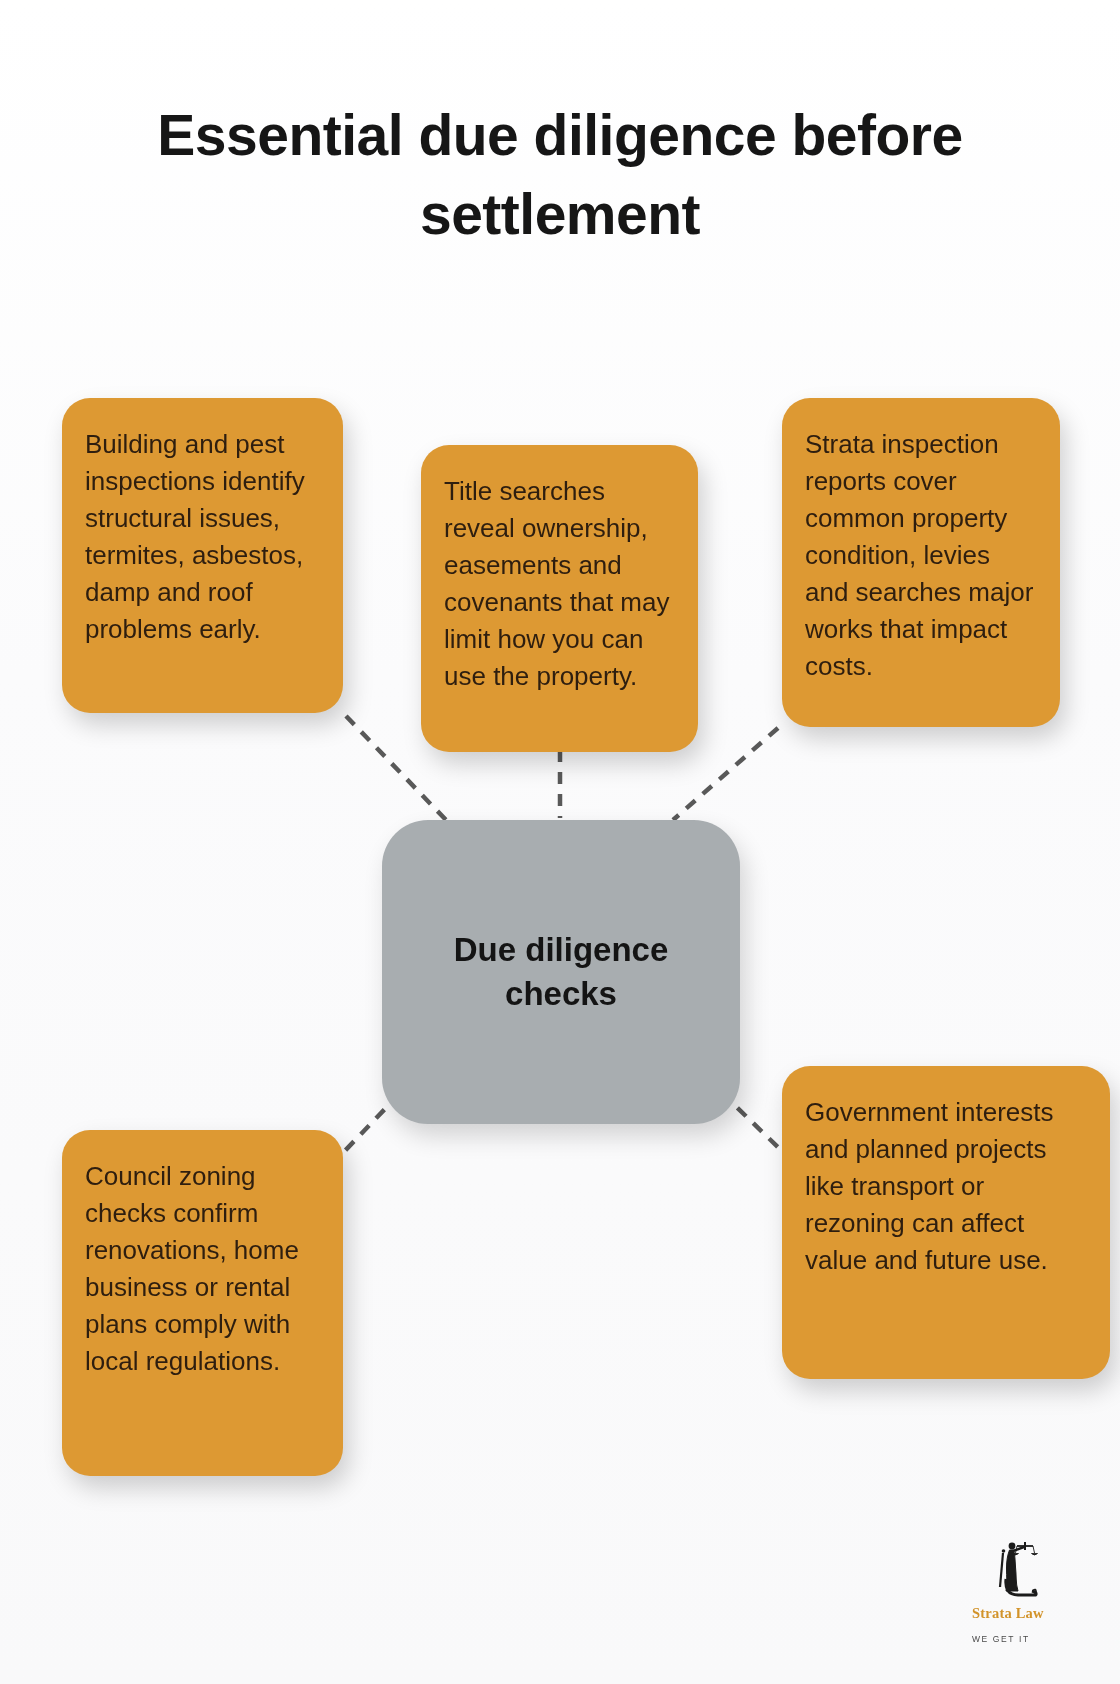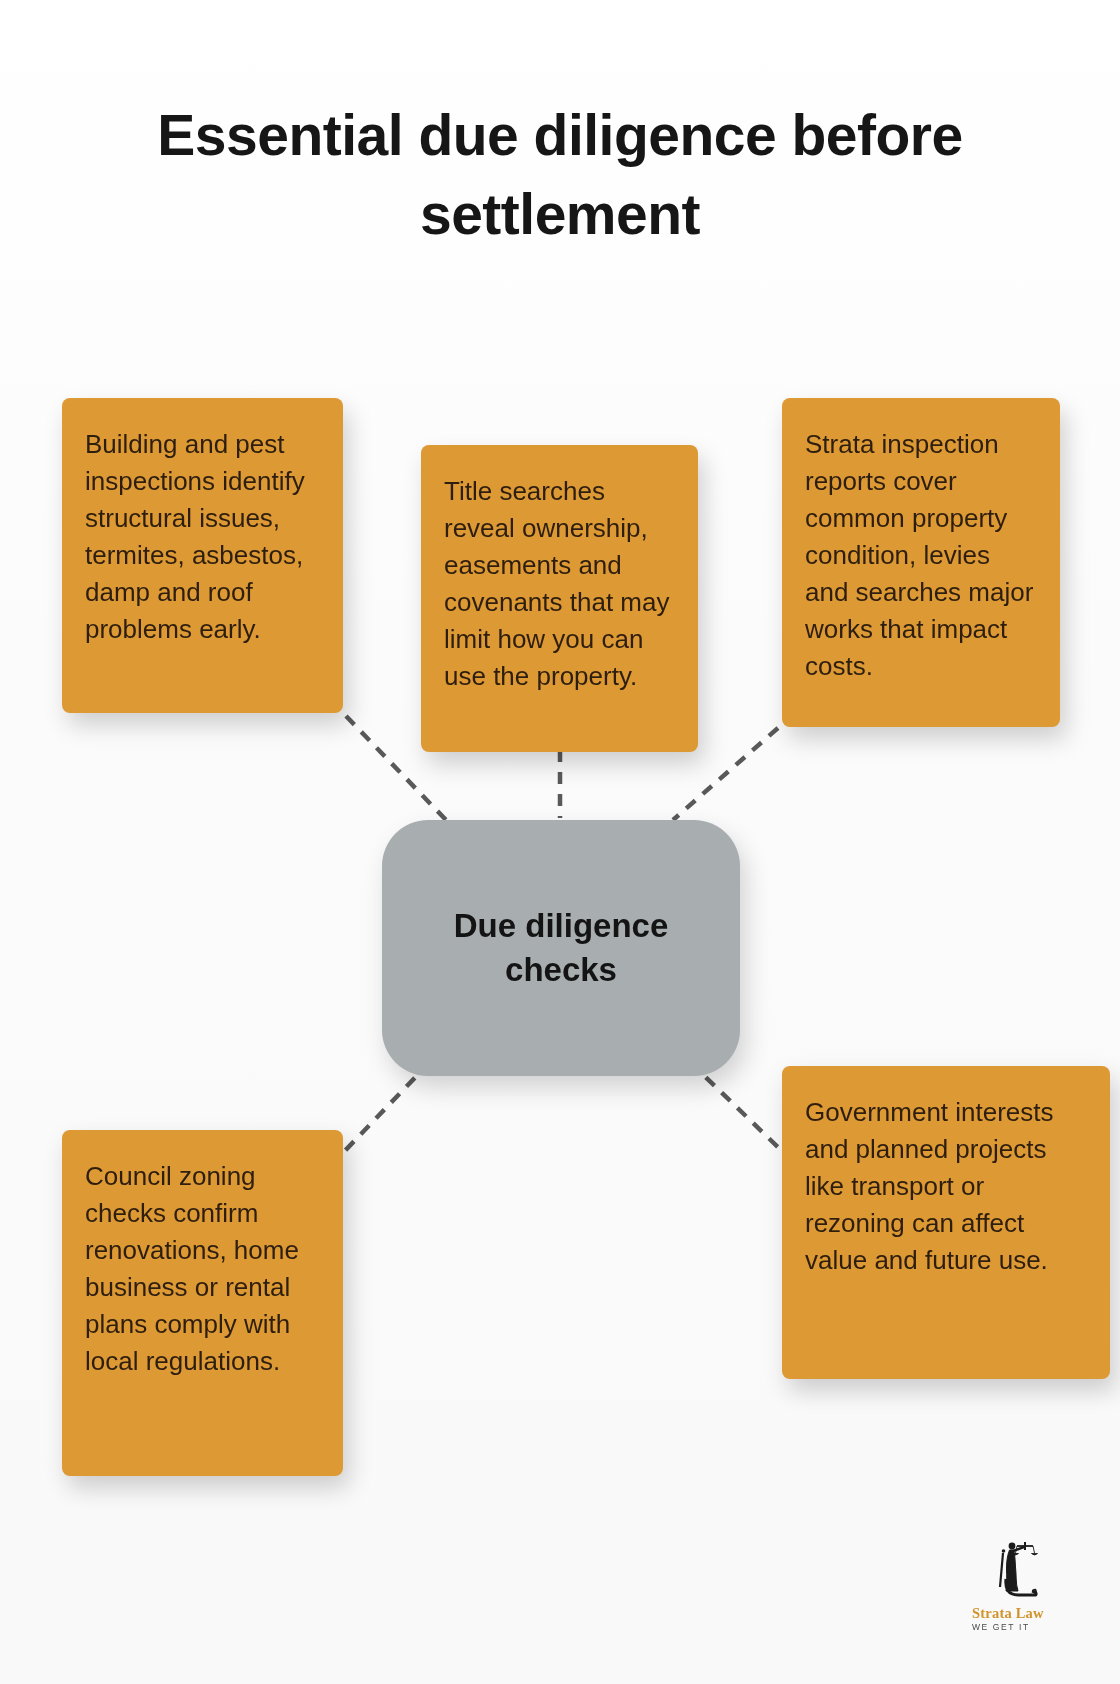--- a/index.html
+++ b/index.html
@@ -29,36 +29,36 @@
     font-size:57px;
     font-weight:bold;
     line-height:1.38;
     letter-spacing:-0.5px;
     color:var(--title_text);
     white-space:pre-line;
   }
   .card{
     position:absolute;
     background:var(--card);
-    border-radius:8px;
+    border-radius:28px;
     color:var(--card_text);
     font-size:26px;
     line-height:37px;
     padding:28px 20px 20px 23px;
     box-shadow:6px 12px 24px rgba(0,0,0,0.18);
   }
   .card.c1{left:62px;  top:398px;  width:281px; height:315px;}
   .card.c2{left:421px; top:398px;  width:277px; height:307px;margin-top:47px;}
   .card.c3{left:782px; top:398px;  width:278px; height:329px;}
   .card.c4{left:62px;  top:1130px; width:281px; height:346px;}
   .card.c5{left:782px; top:1066px; width:328px; height:313px;}
   .center-box{
     position:absolute;
     left:382px; top:820px;
-    width:358px; height:256px;
+    width:358px; height:304px;
     background:var(--center);
     border-radius:46px;
     display:flex;
     align-items:center;
     justify-content:center;
     text-align:center;
     font-size:33px;
     font-weight:bold;
     line-height:1.32;
     color:#141414;
@@ -91,21 +91,21 @@
     font-weight:bold;
     font-size:14.5px;
     letter-spacing:0.2px;
     color:var(--logo_gold);
     white-space:nowrap;
   }
   .logo .tagline{
     font-size:8.5px;
     letter-spacing:1.6px;
     color:var(--logo_dark);
-    margin-top:0;
+    margin-top:12px;
   }
 </style>
 </head>
 <body>
 
 <div class="title">Essential due diligence before
 settlement</div>
 
 <svg class="connectors" viewBox="0 0 1120 1684" xmlns="http://www.w3.org/2000/svg">
   <line x1="346" y1="716" x2="446" y2="820"></line>

